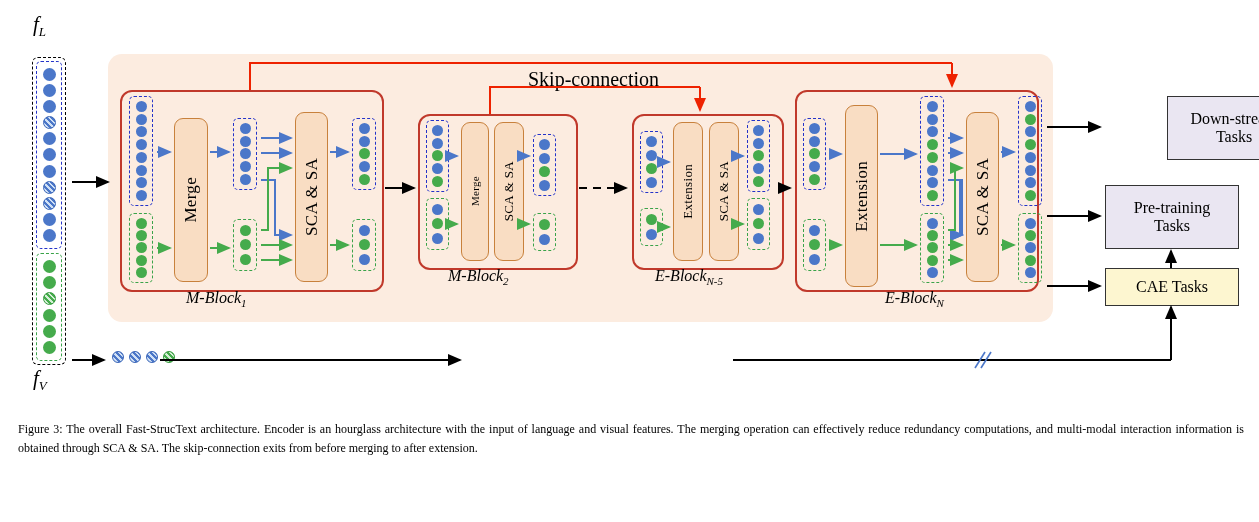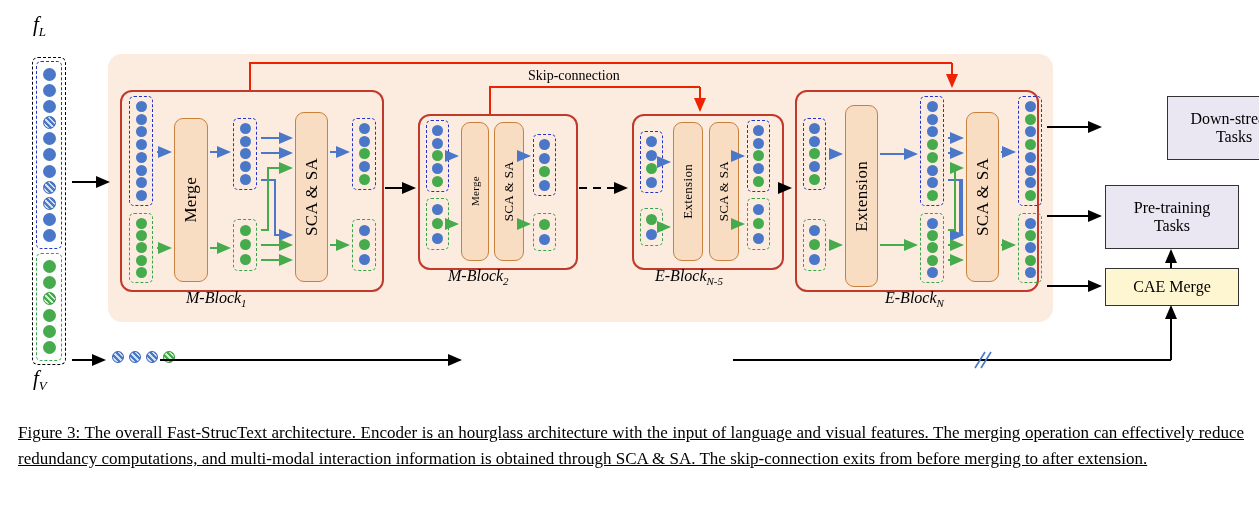--- a/index.html
+++ b/index.html
@@ -71,28 +71,27 @@
     font-size:16px;
   }
   .shared-encoder{
     background:#ccd9ef;border:1.6px solid #5b79b5;border-radius:7px;
     display:flex;align-items:center;justify-content:center;font-size:17px;
   }
 
   
   .flabel{font-style:italic;font-size:21px;font-family:"Liberation Serif","DejaVu Serif",serif;}
   .flabel sub{font-size:13px;}
-  .skip-text{font-size:14px;}
+  .skip-text{font-size:20px;}
 
   
   #caption{
     position:absolute;left:18px;top:420px;width:1226px;
-    font-size:17px;line-height:1.55;text-align:justify;
+    font-size:12px;line-height:1.55;text-align:justify;
     font-family:"Liberation Serif","DejaVu Serif",serif;
-    text-decoration:underline;
   }
   svg.ov{position:absolute;left:0;top:0;width:1259px;height:400px;overflow:visible;pointer-events:none;}
 </style>
 </head>
 <body>
 
 <div id="fig">
 
   <div class="abs encoder-panel"></div>
 
@@ -315,21 +314,21 @@
       <div>Tasks</div>
     </div>
   </div>
   <div class="abs taskbox" style="left:1105px;top:185px;width:132px;height:62px;">
     <div>
       <div>Pre-training</div>
       <div>Tasks</div>
     </div>
   </div>
   <div class="abs caebox" style="left:1105px;top:268px;width:132px;height:36px;">
-    <span>CAE Merge</span>
+    <span>CAE Tasks</span>
   </div>
 
 
   <div class="abs skip-text" style="left:528px;top:68px;">Skip-connection</div>
 
   <svg class="ov" viewBox="0 0 1259 400">
     <defs>
       <marker id="ablk" markerWidth="7" markerHeight="7" refX="6" refY="3" orient="auto">
         <path d="M0,0 L7,3 L0,6 z" fill="#000"></path>
       </marker>

